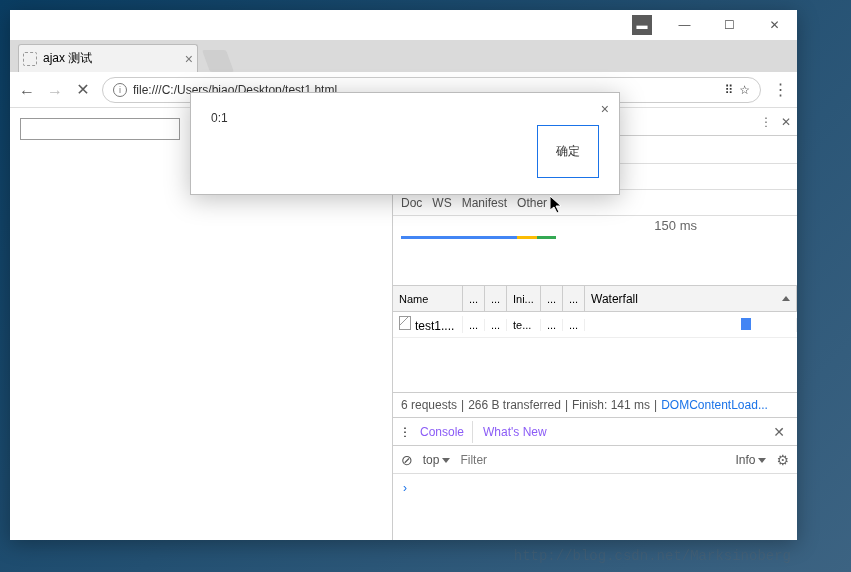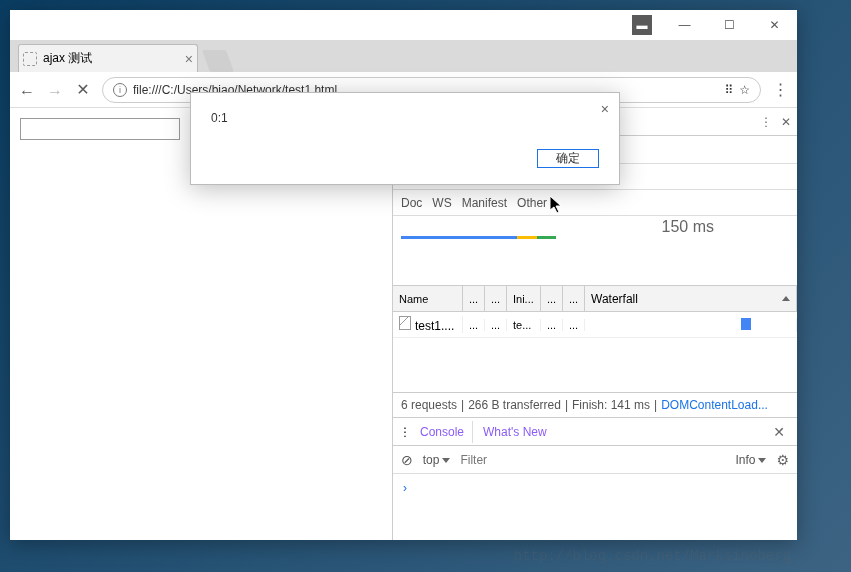--- a/index.html
+++ b/index.html
@@ -23,43 +23,43 @@
 .devtools{width:405px;border-left:1px solid #ccc;display:flex;flex-direction:column;background:#fff}
 .dt-tabs{height:28px;border-bottom:1px solid #ccc;display:flex;align-items:center;padding:0 6px;gap:8px}
 .dt-tab{padding:4px 6px;color:#333;font-size:12px}
 .dt-tab.active{color:#1a73e8;border-bottom:2px solid #1a73e8}
 .dt-more{margin-left:auto;display:flex;gap:10px;align-items:center;color:#666}
 .dt-toolbar{height:28px;border-bottom:1px solid #ddd;display:flex;align-items:center;padding:0 8px;gap:10px;color:#555;overflow:hidden;white-space:nowrap}
 .chk{width:12px;height:12px;border:1px solid #999;display:inline-block;vertical-align:middle;margin-right:3px}
 .dt-filter{height:26px;border-bottom:1px solid #ddd;display:flex;align-items:center;padding:0 8px;gap:10px;color:#555}
 .dt-types{height:26px;border-bottom:1px solid #ddd;display:flex;align-items:center;padding:0 8px;gap:10px;color:#555}
 .dt-timeline{height:70px;border-bottom:1px solid #ccc;position:relative;padding:4px 8px}
-.tl-label{position:absolute;right:83px;top:2px;font-size:16px;color:#666}
+.tl-label{position:absolute;right:100px;top:2px;font-size:13px;color:#666}
 .tl-track{position:absolute;left:8px;right:8px;top:20px;height:3px;background:linear-gradient(90deg,#4285f4 30%,#fbbc04 30% 35%,#34a853 35% 40%,transparent 40%)}
 .dt-table-head{height:26px;border-bottom:1px solid #ccc;display:flex;align-items:center;background:#f3f3f3}
 .dt-table-head .col{padding:0 6px;border-right:1px solid #ccc;font-size:11px;height:100%;display:flex;align-items:center}
 .dt-row{height:26px;border-bottom:1px solid #eee;display:flex;align-items:center}
 .dt-row .col{padding:0 6px;border-right:1px solid #eee;font-size:11px;overflow:hidden;white-space:nowrap}
 .file-ico{width:12px;height:14px;border:1px solid #999;display:inline-block;margin-right:4px;background:linear-gradient(135deg,transparent 35%,#999 35% 40%,transparent 40%)}
 .wf-bar{display:inline-block;width:10px;height:12px;background:#4285f4;margin-left:150px}
 .dt-status{height:26px;border-top:1px solid #ccc;border-bottom:1px solid #ccc;display:flex;align-items:center;padding:0 8px;gap:4px;color:#555;font-size:11px;overflow:hidden;white-space:nowrap}
 .dt-status .link{color:#1a73e8}
 .drawer-tabs{height:28px;border-bottom:1px solid #ccc;display:flex;align-items:center;padding:0 6px;gap:2px}
 .drawer-tabs .dtab{padding:4px 8px;color:#8b5cf6;border-right:1px solid #ddd}
 .drawer-tabs .dx{margin-left:auto;color:#666;font-size:14px;padding:0 6px}
 .drawer-bar{height:28px;border-bottom:1px solid #ddd;display:flex;align-items:center;padding:0 8px;gap:10px;color:#555}
 .drawer-bar input{border:none;outline:none;flex:1;font-size:12px;color:#888}
 .drawer-body{flex:1;padding:6px 10px;color:#1a73e8;font-size:13px}
 .gear{font-size:14px;color:#666}
 .dots{letter-spacing:-1px}
 .alert{position:absolute;left:190px;top:92px;width:430px;background:#fff;border:1px solid #bbb;box-shadow:0 4px 24px rgba(0,0,0,.25);padding:18px 20px 16px;z-index:50}
 .alert .title{font-size:13px;color:#333;margin-bottom:16px}
-.alert .msg{font-size:12px;color:#333;margin-bottom:24px}
+.alert .msg{font-size:12px;color:#333;}
 .alert .btns{display:flex;justify-content:flex-end}
-.alert button{padding:0 18px;background:#fff;border:1px solid #1a73e8;color:#333;font-size:12px;cursor:pointer}
+.alert button{padding:17px 18px;background:#fff;border:1px solid #1a73e8;color:#333;font-size:12px;cursor:pointer}
 .alert .ax{position:absolute;right:10px;top:8px;font-size:14px;color:#666}
 .cursor{position:absolute;left:550px;top:196px;z-index:60;font-size:14px;color:#000}
 .watermark{position:absolute;bottom:8px;right:60px;color:rgba(100,100,100,.25);font-size:14px;font-family:Liberation Mono, monospace}
 .tri{display:inline-block;width:0;height:0;border-left:4px solid transparent;border-right:4px solid transparent;border-top:5px solid #666;vertical-align:middle;margin-left:3px}
 .sortup{position:absolute;right:6px;width:0;height:0;border-left:4px solid transparent;border-right:4px solid transparent;border-bottom:5px solid #666}
 </style>
 </head>
 <body>
 
 <div class="window">
@@ -78,21 +78,21 @@
     </div>
     <div class="newtab"></div>
   </div>
 
   <div class="addrbar">
     <div class="nav-ico">←</div>
     <div class="nav-ico" style="color:#bbb">→</div>
     <div class="nav-ico">✕</div>
     <div class="urlbox">
       <span class="info">i</span>
-      <span>file:///C:/Users/biao/Network/test1.html</span>
+      <span>file:///C:/Users/biao/Desktop/test1.html</span>
       <span style="margin-left:auto">⠿</span>
       <span>☆</span>
     </div>
     <div class="nav-ico dots">⋮</div>
   </div>
 
   <div class="content">
     <div class="page">
       <input type="text" style="">
     </div>

